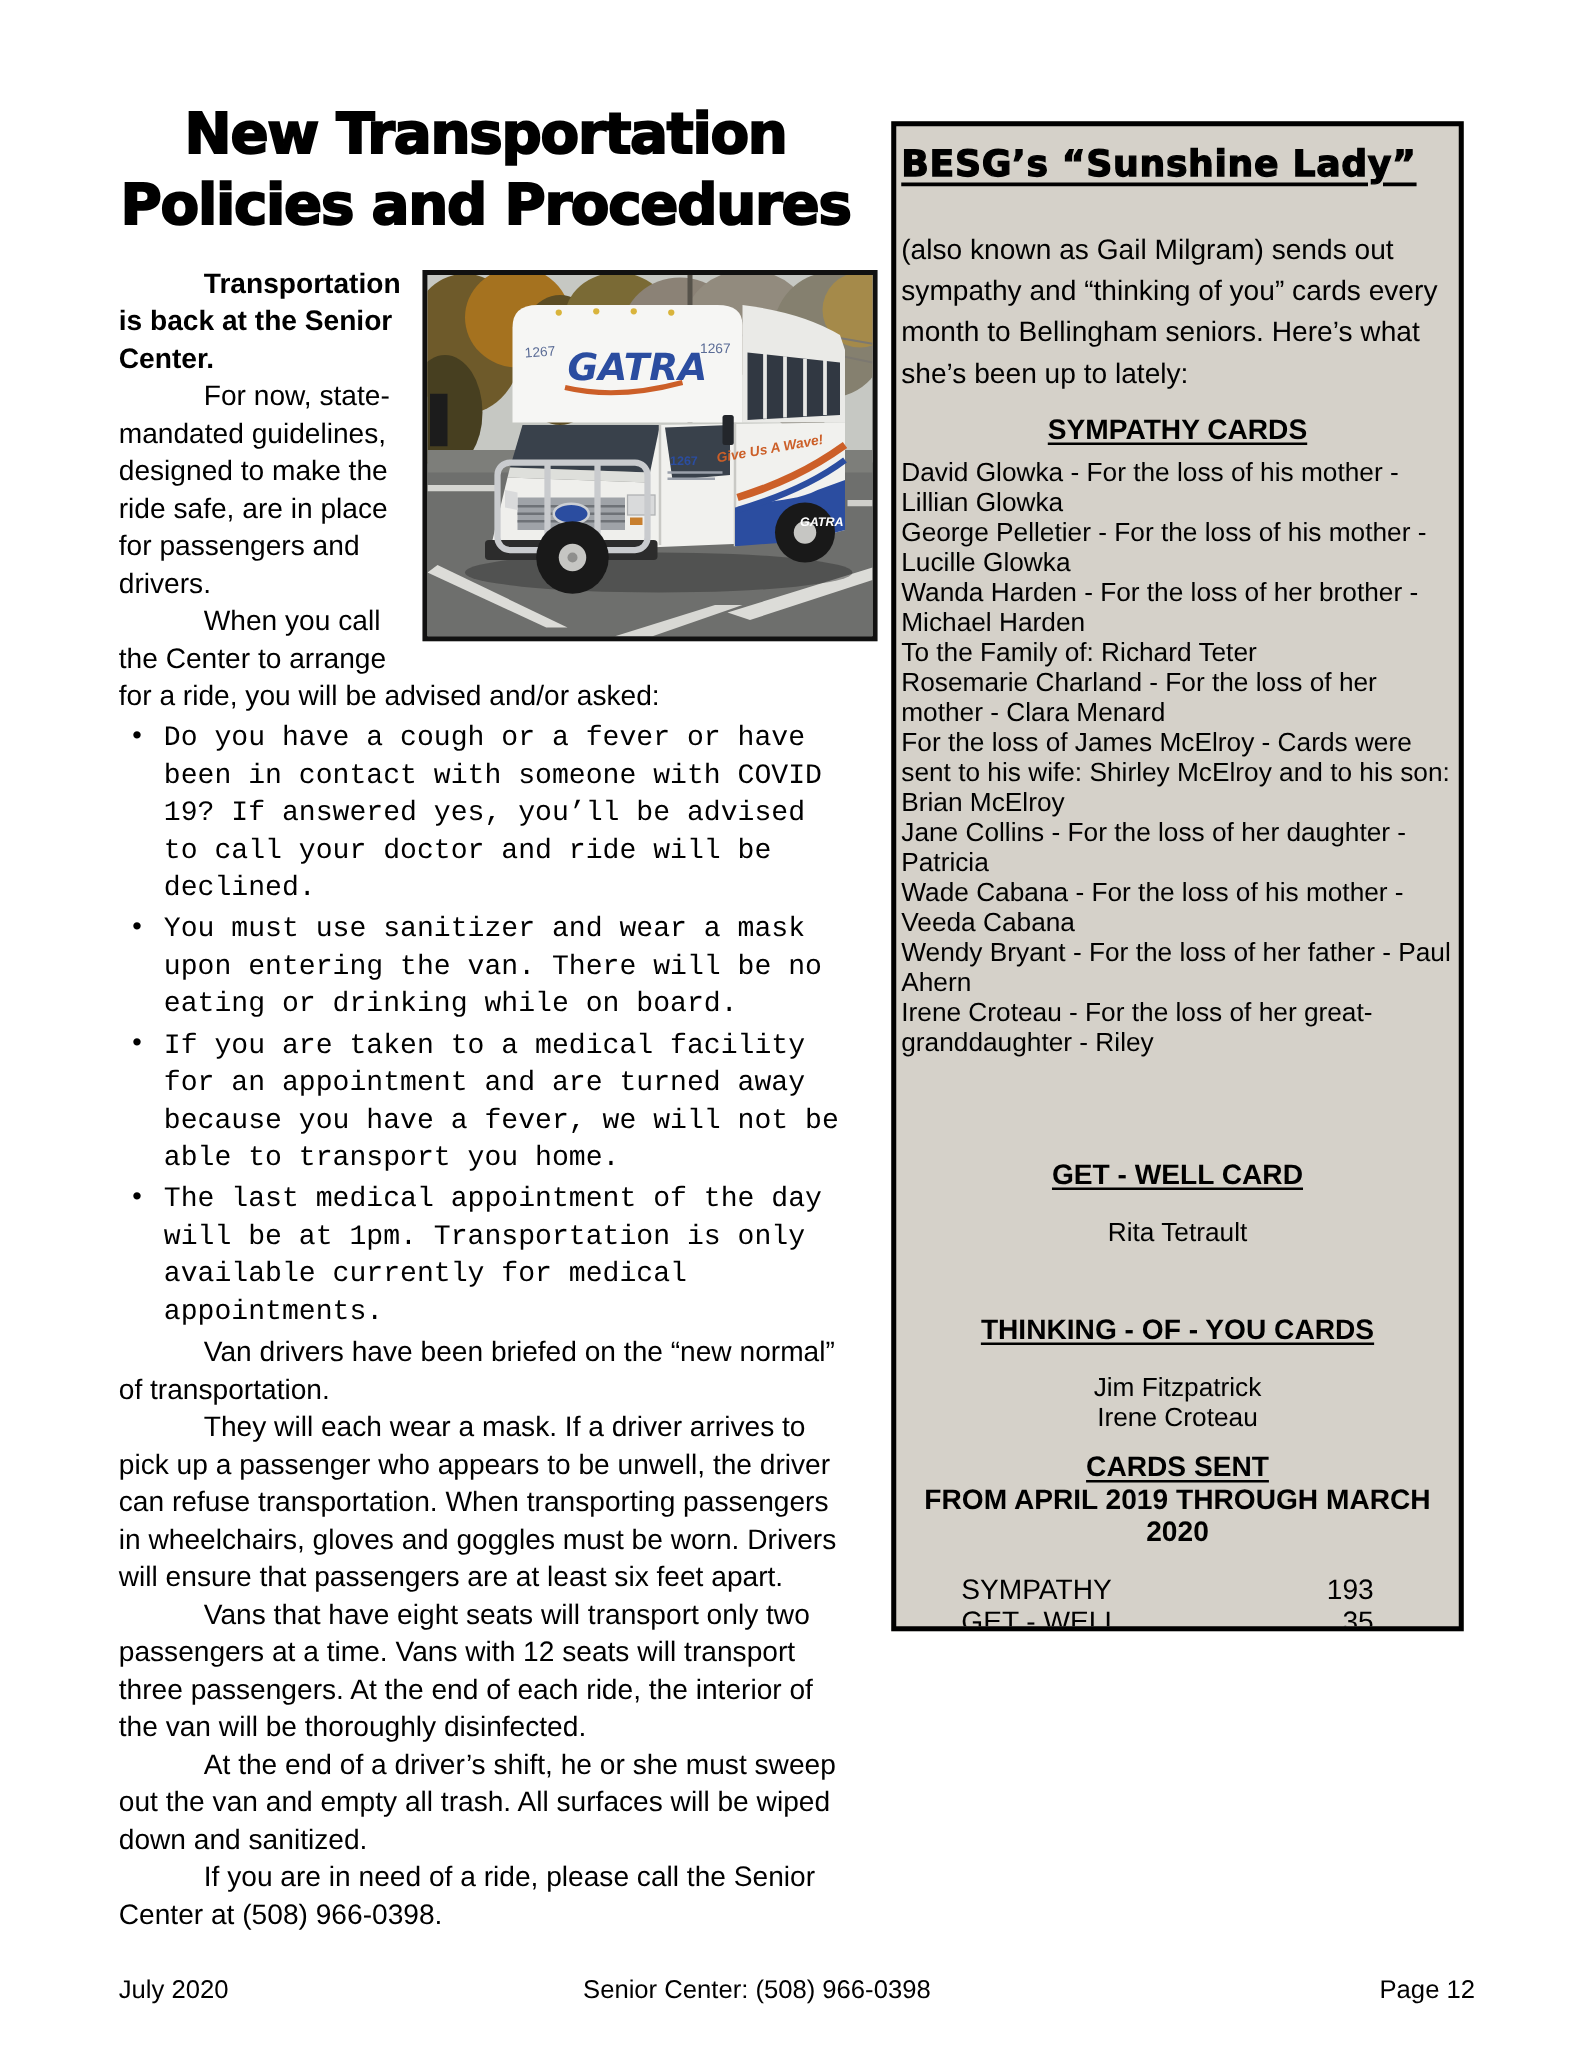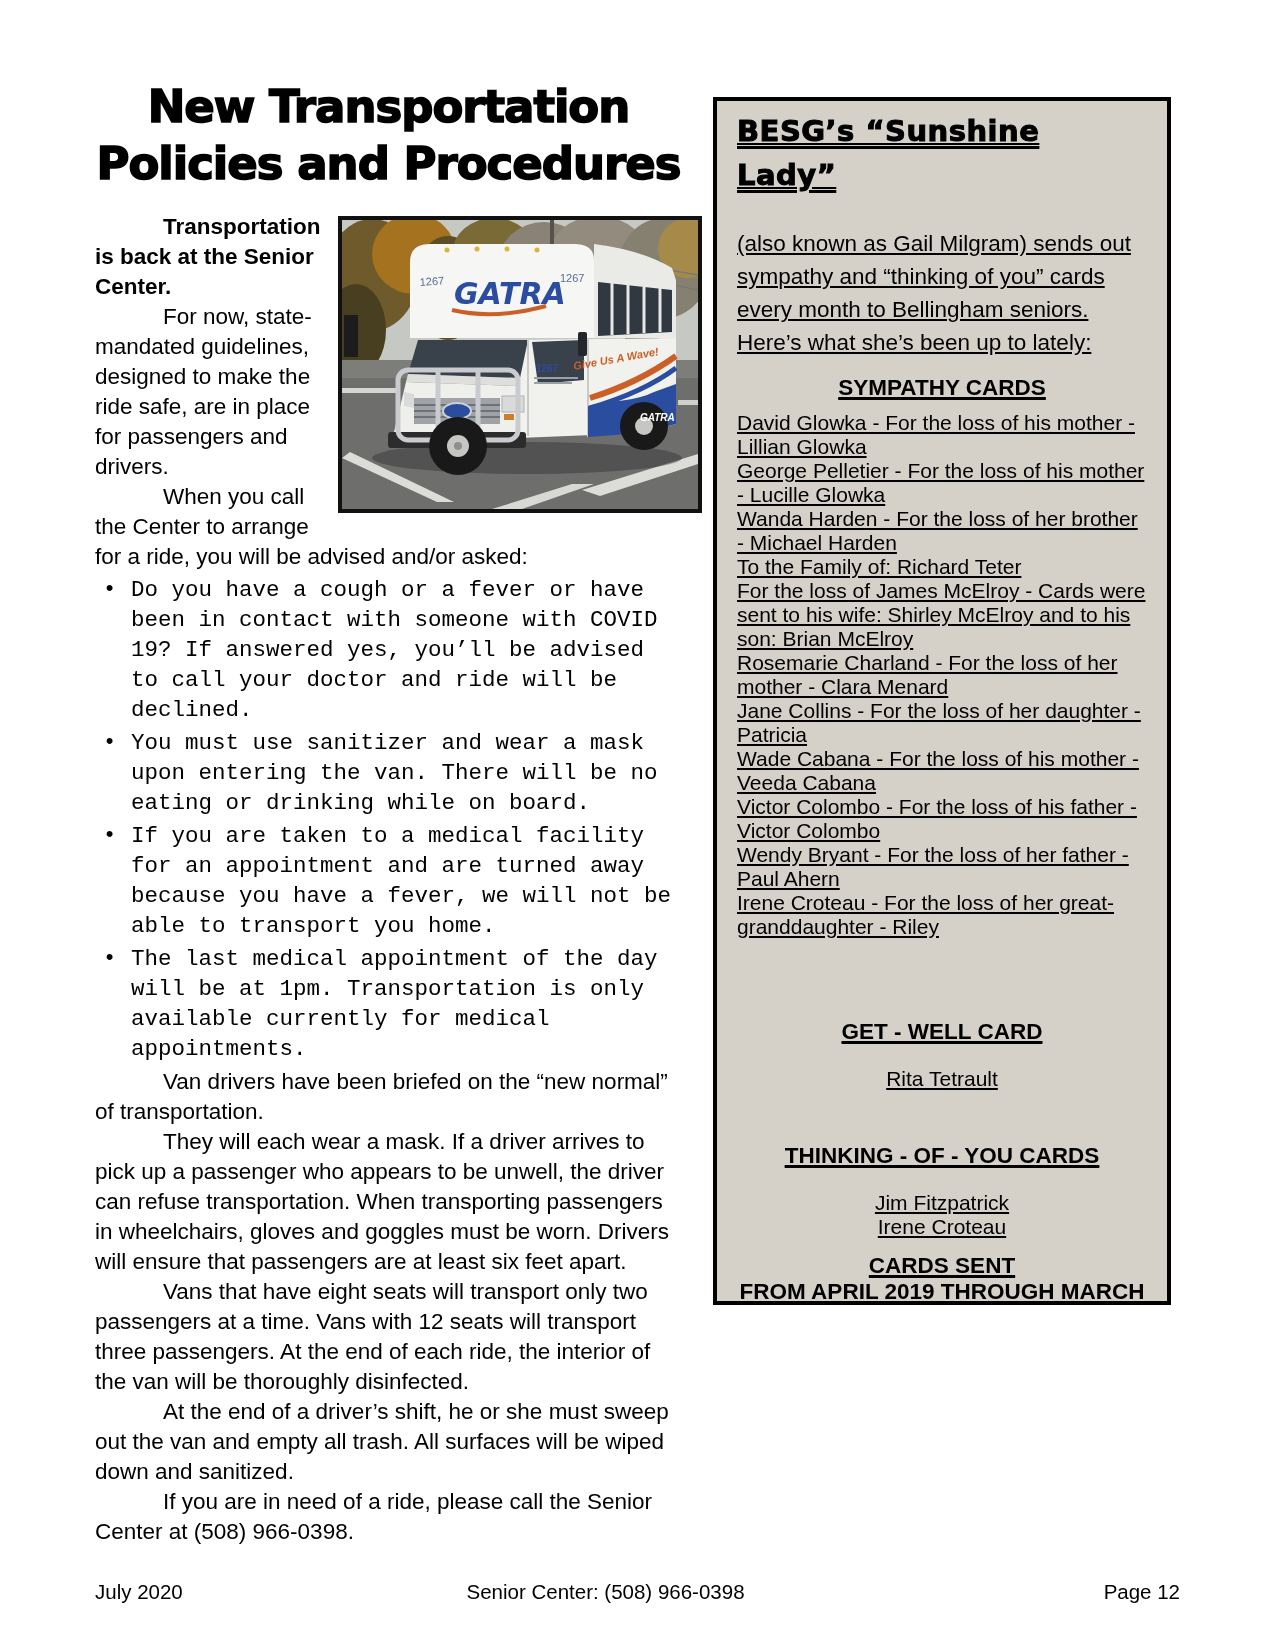--- a/index.html
+++ b/index.html
@@ -19,21 +19,21 @@
   .photo-frame {
     float:right; width:364px; height:297px; margin:4px -20px 6px 12px;
     border:4px solid #111; background:#c6c8c3;
   }
   .photo-frame svg { display:block; }
   ul.advice { list-style:none; margin:2px 0 2px 0; padding:0 0 0 36px; }
   ul.advice li { position:relative; margin:3px 0;font-family:Liberation Mono, monospace; }
   ul.advice li::before { content:"\2022"; position:absolute; left:-28px; top:0; font-size:22px; }
   .sidebar {
     position:absolute; left:713px; top:97px; width:458px; height:1208px;
-    background:#d5d1c9; border:4px solid #000; padding:8px 20px; overflow:hidden;text-decoration:underline;
+    background:#d5d1c9; border:4px solid #000; padding:8px 4px; overflow:hidden;
   }
   .sidebar-title {
     font-family:"DejaVu Sans", sans-serif; font-weight:bold; font-size:29px; line-height:44px;
     -webkit-text-stroke:1px #000; text-decoration:underline;
     text-decoration-thickness:3px; text-underline-offset:5px; letter-spacing:0.5px;
   }
   .sidebar-intro { margin-top:30px; font-size:22.5px; line-height:33px; }
   .sec-head {
     text-align:center; font-weight:bold; font-size:22.5px; text-decoration:underline;
     text-decoration-thickness:2px; text-underline-offset:3px;
@@ -167,25 +167,24 @@
 <div class="sidebar">
   <div class="sidebar-title">BESG’s “Sunshine Lady”</div>
   <div class="sidebar-intro">(also known as Gail Milgram) sends out sympathy and “thinking of you” cards every month to Bellingham seniors.  Here’s what she’s been up to lately:</div>
 
   <div class="sec-head sym">SYMPATHY CARDS</div>
   <div class="entries">
     <div>David Glowka - For the loss of his mother - Lillian Glowka</div>
     <div>George Pelletier - For the loss of his mother - Lucille Glowka</div>
     <div>Wanda Harden - For the loss of her brother - Michael Harden</div>
     <div>To the Family of: Richard Teter</div>
+    <div>Rosemarie Charland - For the loss of her mother - Clara Menard</div>
     <div>For the loss of James McElroy - Cards were sent to his wife: Shirley McElroy and to his son: Brian McElroy</div>
-    <div>Rosemarie Charland - For the loss of her mother - Clara Menard</div>
     <div>Jane Collins - For the loss of her daughter - Patricia</div>
     <div>Wade Cabana - For the loss of his mother - Veeda Cabana</div>
-    <div>Victor Colombo - For the loss of his father - Victor Colombo</div>
     <div>Wendy Bryant - For the loss of her father - Paul Ahern</div>
     <div>Irene Croteau - For the loss of her great-granddaughter - Riley</div>
   </div>
 
   <div class="sec-head getwell">GET - WELL CARD</div>
   <div class="names">
     <div>Rita Tetrault</div>
   </div>
 
   <div class="sec-head thinking">THINKING - OF - YOU CARDS</div>

